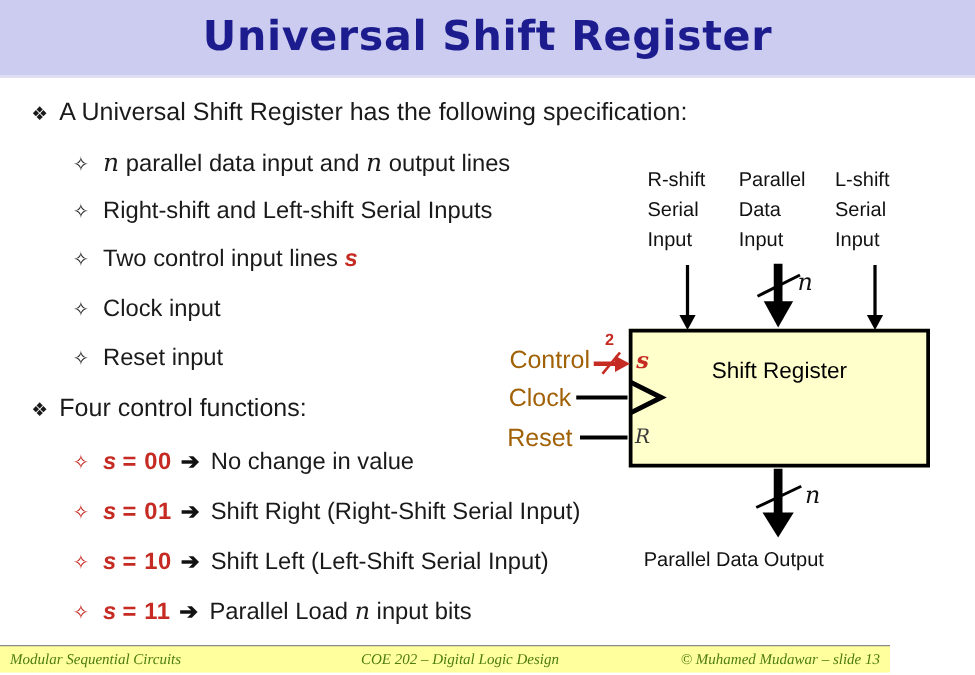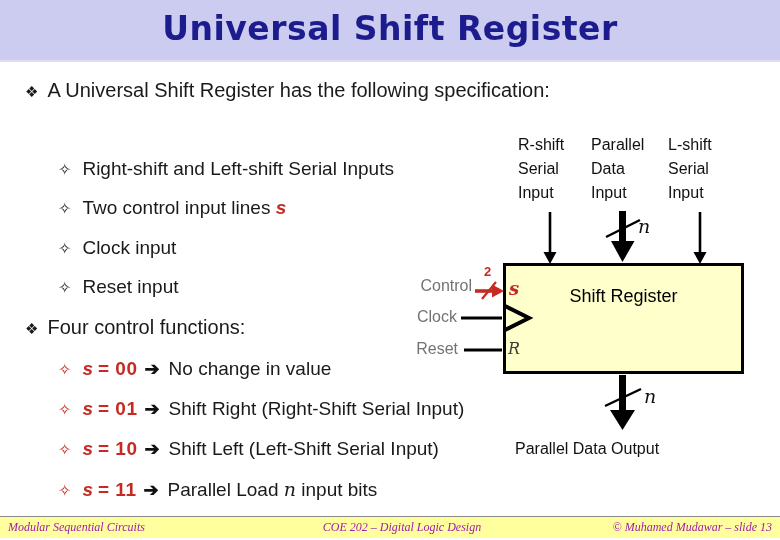--- a/index.html
+++ b/index.html
@@ -24,47 +24,50 @@
   .fn-s { color:#c52b22; font-weight:bold; font-style:italic; }
   .fn-eq { color:#c52b22; font-weight:bold; margin-left:5px; letter-spacing:0.5px; }
   .arr { font-weight:bold; margin:0 9px 0 7px; font-size:18px; color:#111; }
 
   
   .usr-box { position:absolute; left:503px; top:263px; width:241px; height:111px;
              background:#ffffcc; border:3px solid #000; text-align:center;
              padding-top:17px; font-size:18px; line-height:27px; color:#000; }
   .tlabel { position:absolute; width:64px; top:133px; text-align:left;
             font-size:16px; line-height:24px; color:#111; }
-  .llabel { position:absolute; text-align:right; font-size:16px; color:#737373; }
+  .llabel { position:absolute; text-align:right; font-size:20px; color:#a16207; }
   .dlg { position:absolute; color:#111; }
   .math { font-family:"DejaVu Serif", serif; font-style:italic; }
   .overlay { position:absolute; left:0; top:0; pointer-events:none; }
 
   
-  .footer { position:absolute; left:0; top:516px; width:780px; height:22px;
+  .footer { position:absolute; left:0; top:516px; width:712px; height:22px;
             background:#ffff9e; border-top:1px solid #8a8a8a;
             font-family:"Liberation Serif", serif; font-style:italic;
-            font-size:12px; color:#a21caf; line-height:21px; }
+            font-size:12px; color:#4d7c0f; line-height:21px; }
   .footer .fl { position:absolute; left:8px; }
   .footer .fc { position:absolute; left:12px; width:100%; text-align:center; }
   .footer .fr { position:absolute; right:8px; }
 </style>
 </head>
 <body>
 
 <div class="slide">
 
   <div class="header">
     <div class="title">Universal Shift Register</div>
   </div>
 
   <div class="line main" style="top:78px">
     <span class="bm">❖</span><span>A Universal Shift Register has the following specification:</span>
   </div>
 
+  <div class="line sub" style="top:118px">
+    <span class="sb">✧</span><span class="var">n</span><span> parallel data input and </span><span class="var">n</span><span> output lines</span>
+  </div>
 
   <div class="line sub" style="top:157px">
     <span class="sb">✧</span><span>Right-shift and Left-shift Serial Inputs</span>
   </div>
 
   <div class="line sub" style="top:196px">
     <span class="sb">✧</span><span>Two control input lines </span><span class="port-s">s</span>
   </div>
 
   <div class="line sub" style="top:236px">

